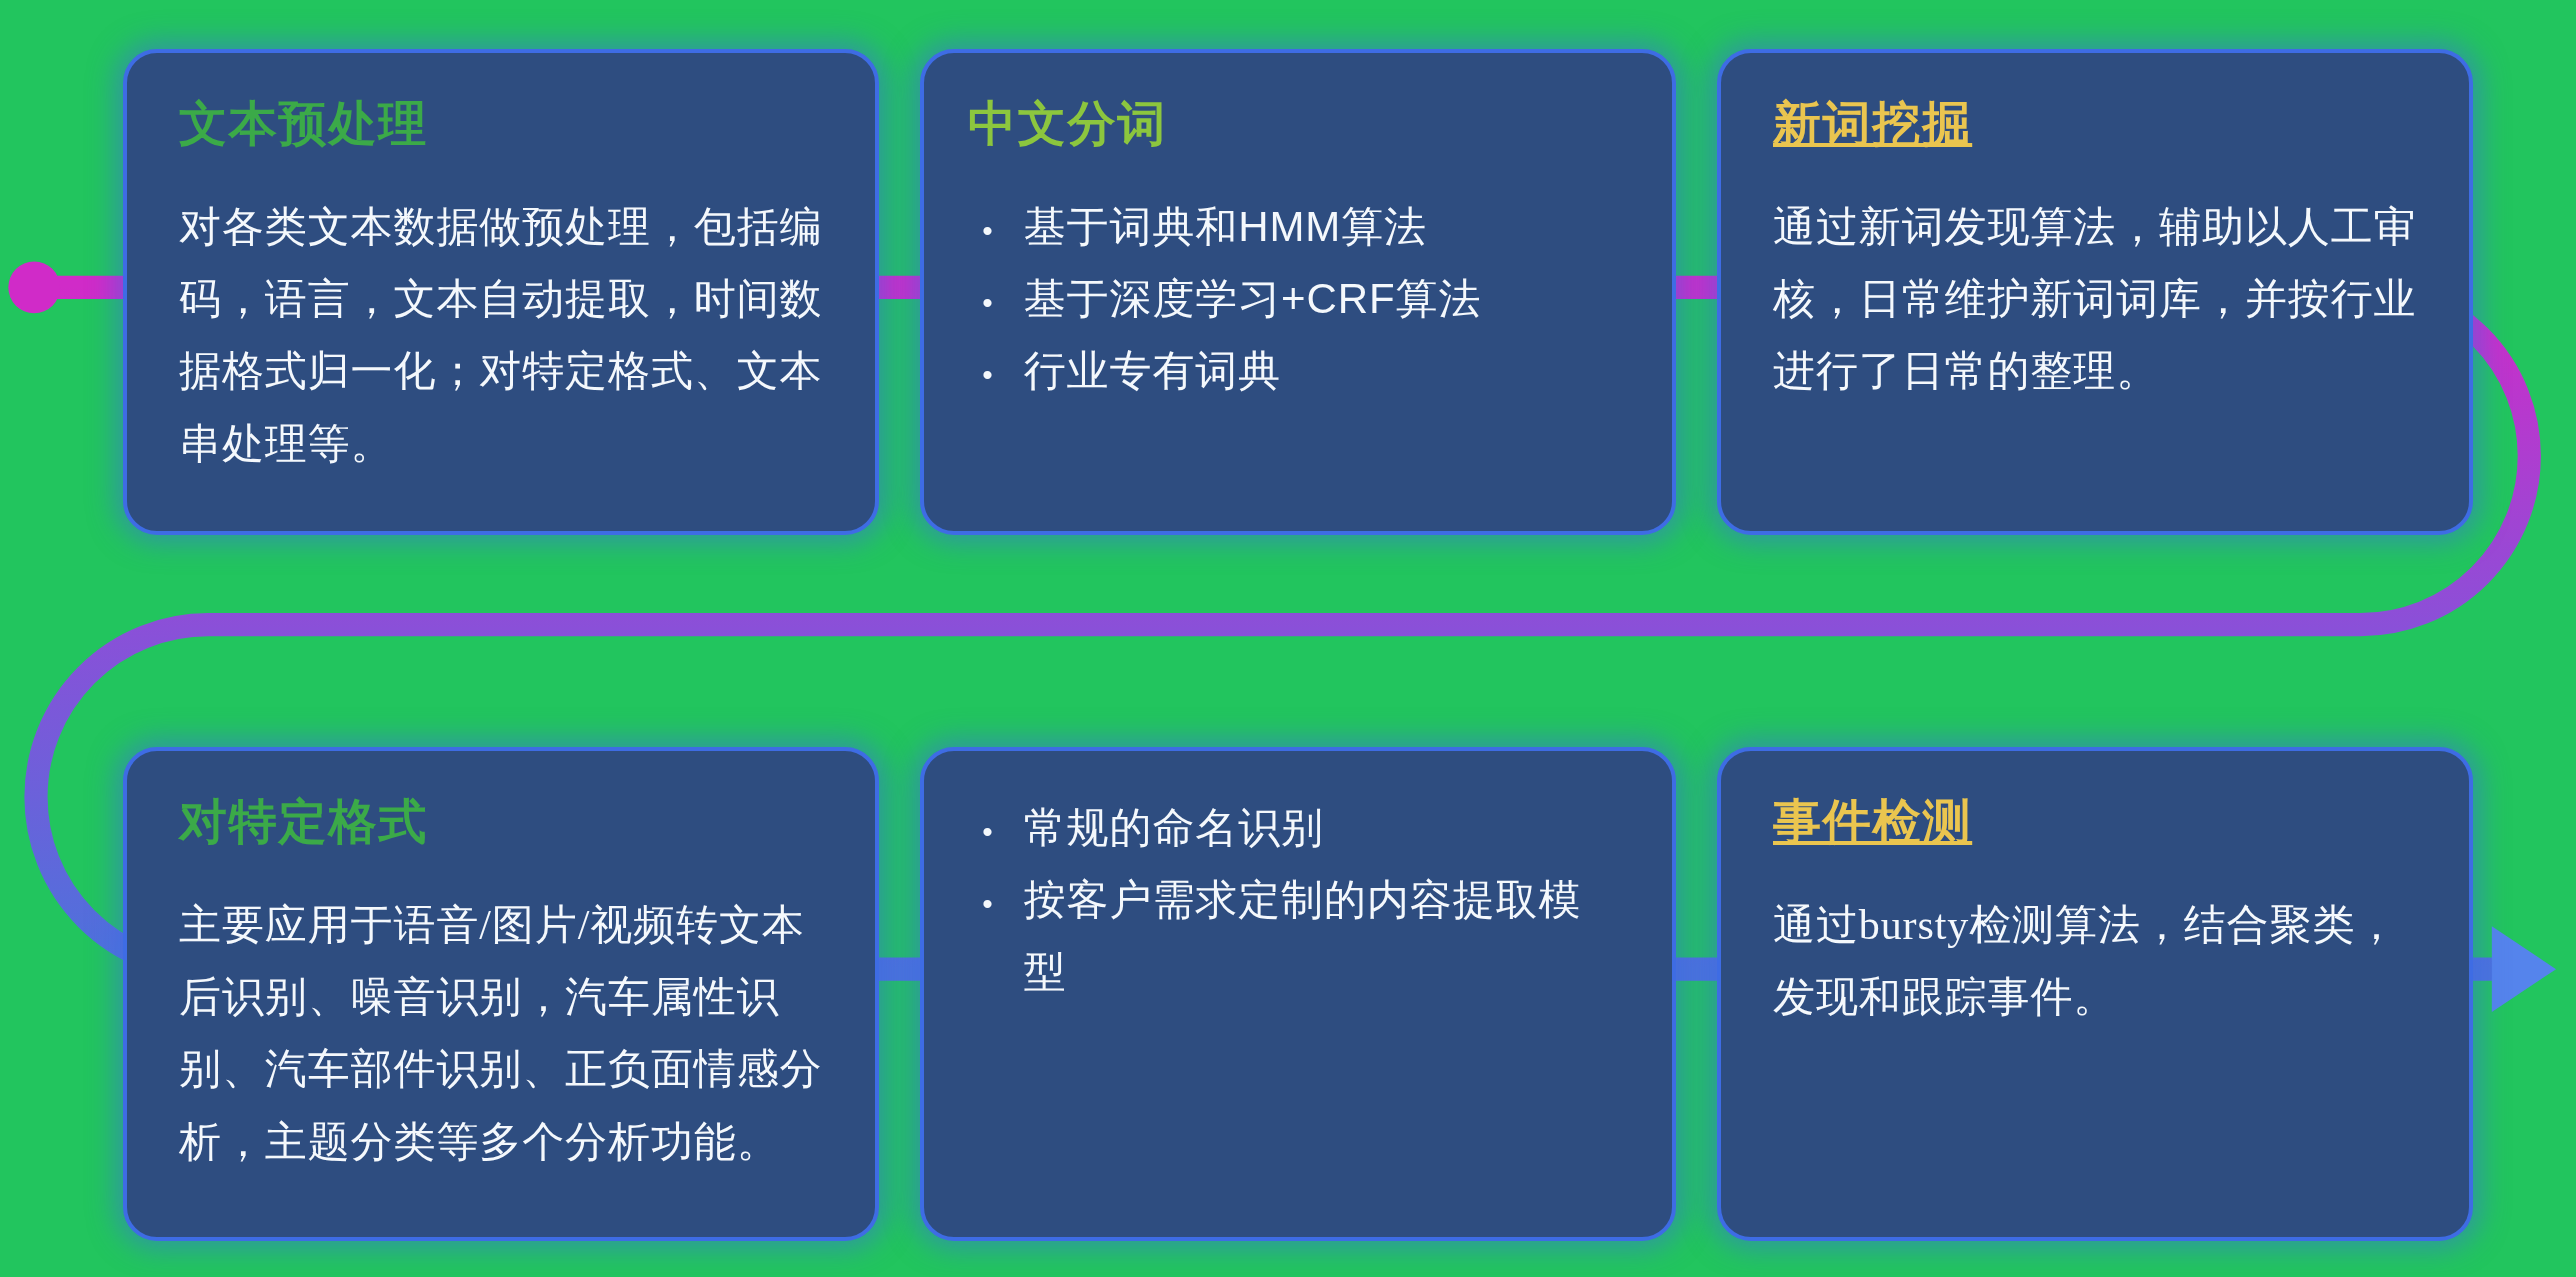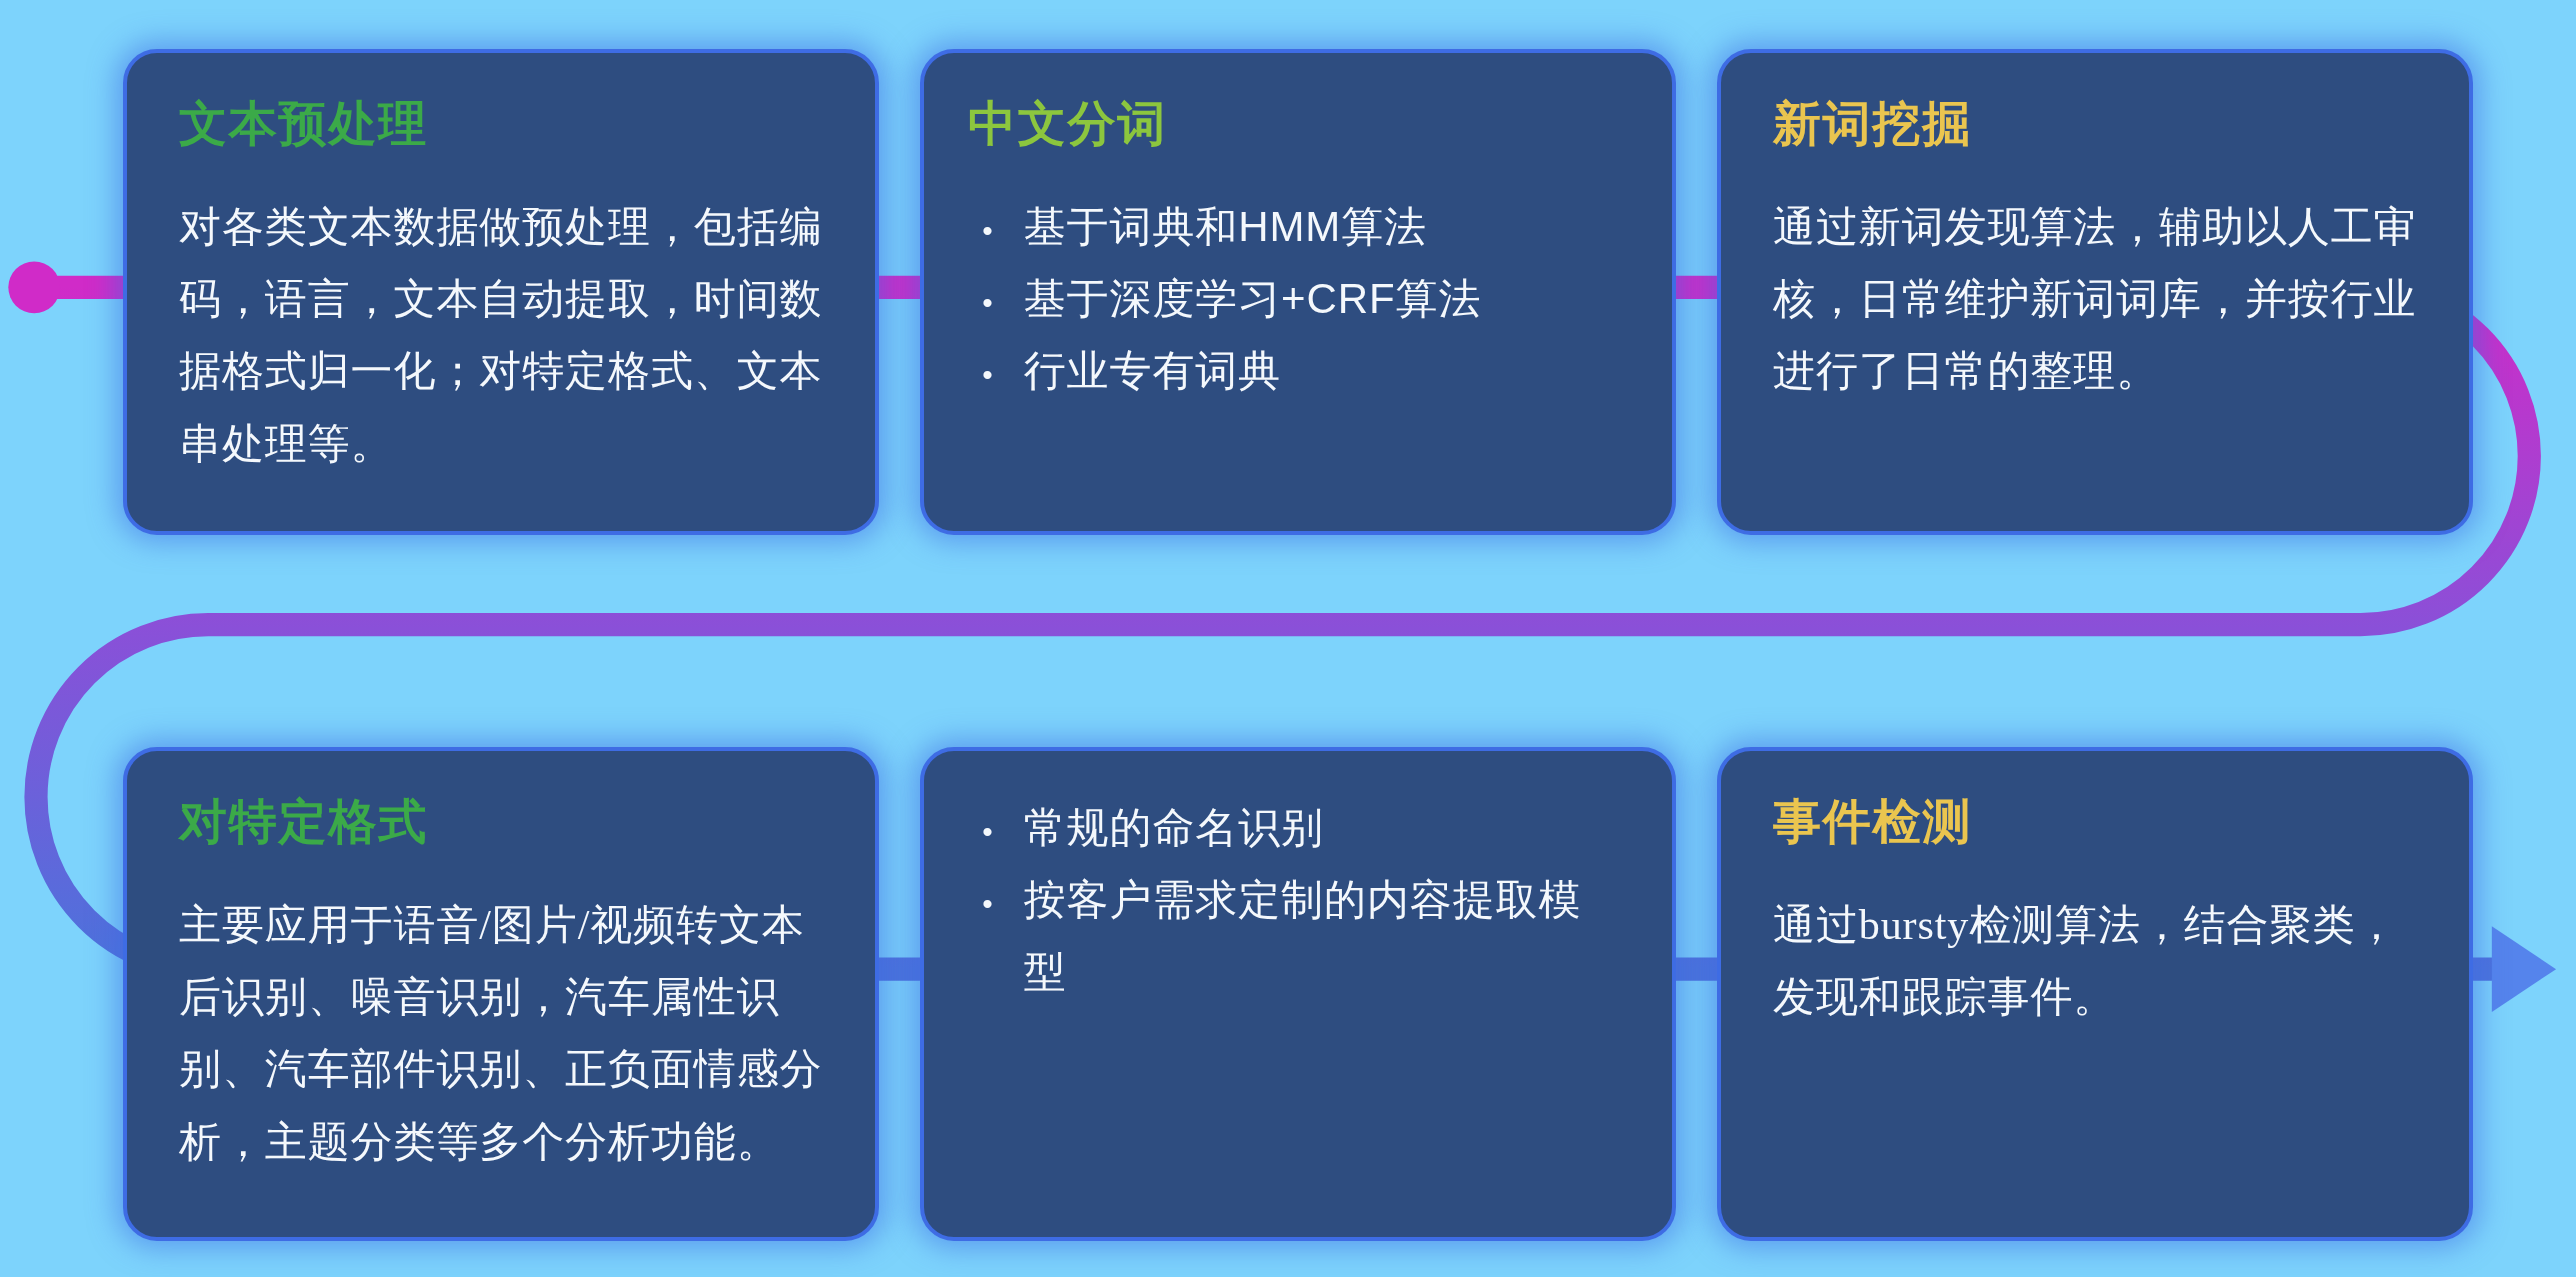--- a/index.html
+++ b/index.html
@@ -4,21 +4,21 @@
 <style>
   * { box-sizing: border-box; margin: 0; padding: 0; }
   html, body { background: #ffffff; }
   body {
     font-family: "Liberation Sans", "DejaVu Sans", sans-serif;
   }
   .stage {
     position: relative;
     width: 2576px;
     height: 1277px;
-    background: #7dd3fc;
+    background: #22c55e;
     overflow: hidden;
   }
   .flow-svg {
     position: absolute;
     left: 0; top: 0;
     width: 2576px; height: 1277px;
     z-index: 0;
   }
   .card {
     position: absolute;
@@ -37,21 +37,21 @@
   .c3 { left: 1717px; }
   .card h2 {
     font-size: 48px;
     line-height: 1.25;
     font-weight: bold;
     letter-spacing: 1.8px;
     margin-bottom: 37px;
   }
   .t-green  { color: var(--title-green,  #3BAA48); }
   .t-lime   { color: var(--title-lime,   #8CC63E); }
-  .t-yellow { color: var(--title-yellow, #EAC54F); }
+  .t-yellow { color: var(--title-yellow, #EAC54F); text-decoration: underline; }
   .body-text {
     color: var(--body-text, #F4F8FC);
     font-size: 42px;
     line-height: 1.72;
     letter-spacing: 0.9px;
     font-weight: 500;
     font-family: Liberation Serif, serif;
   }
   .bullets { display: flex; flex-direction: column; }
   .bullet {

